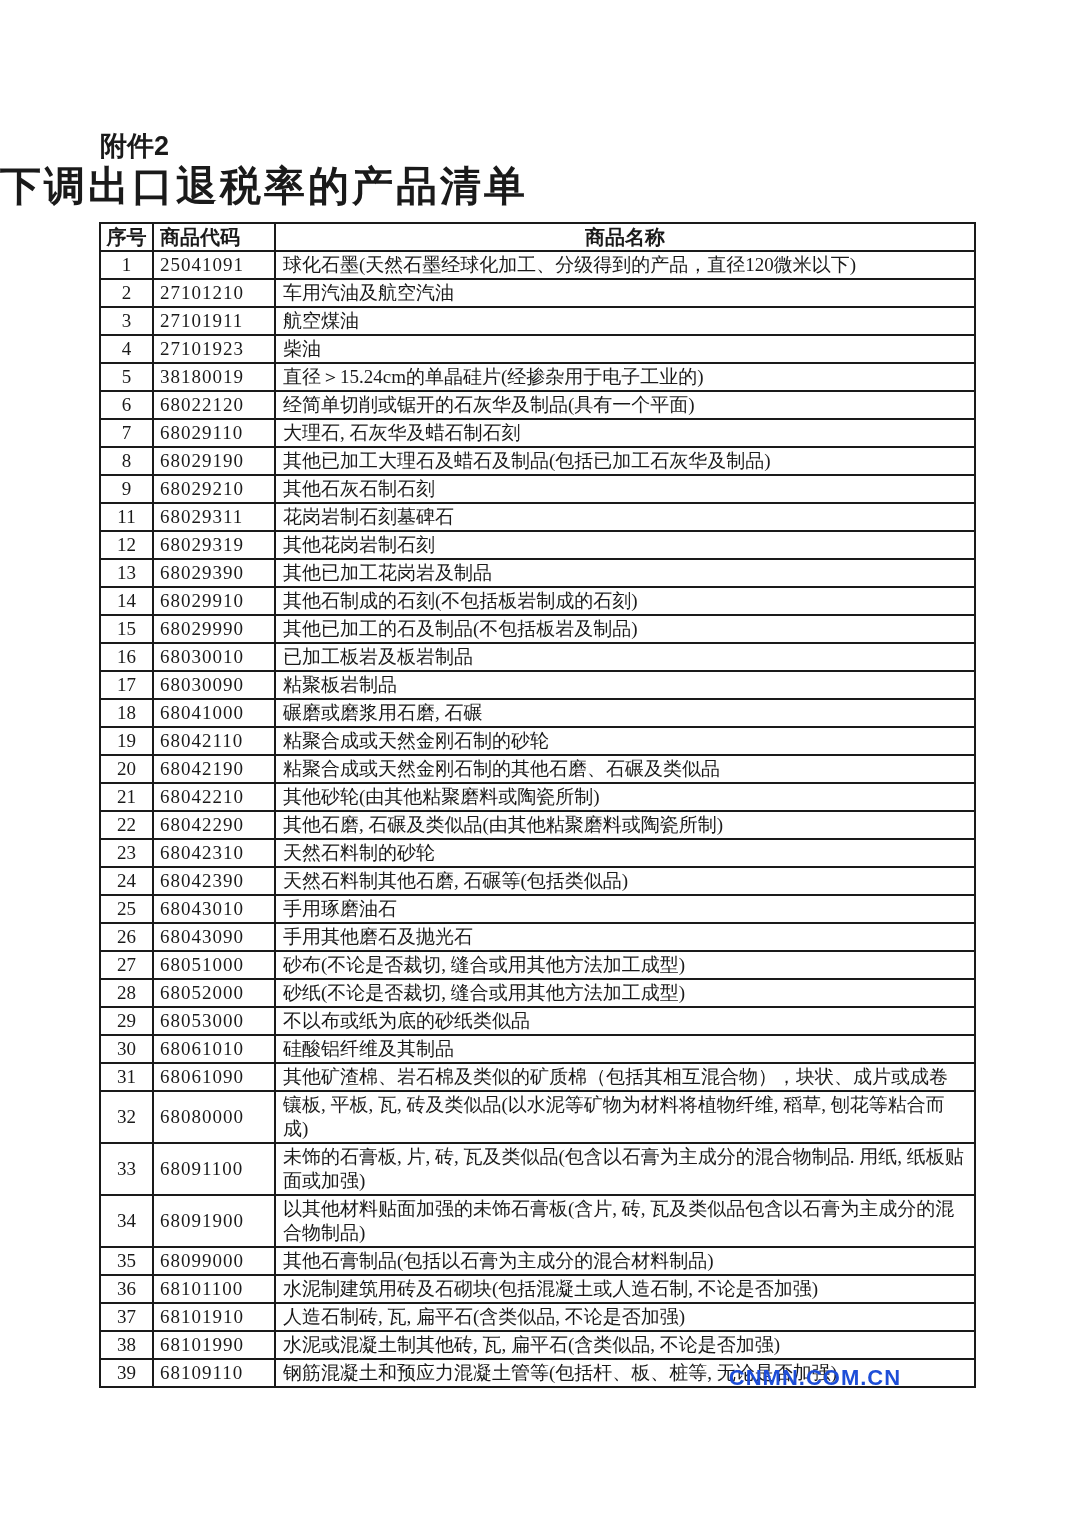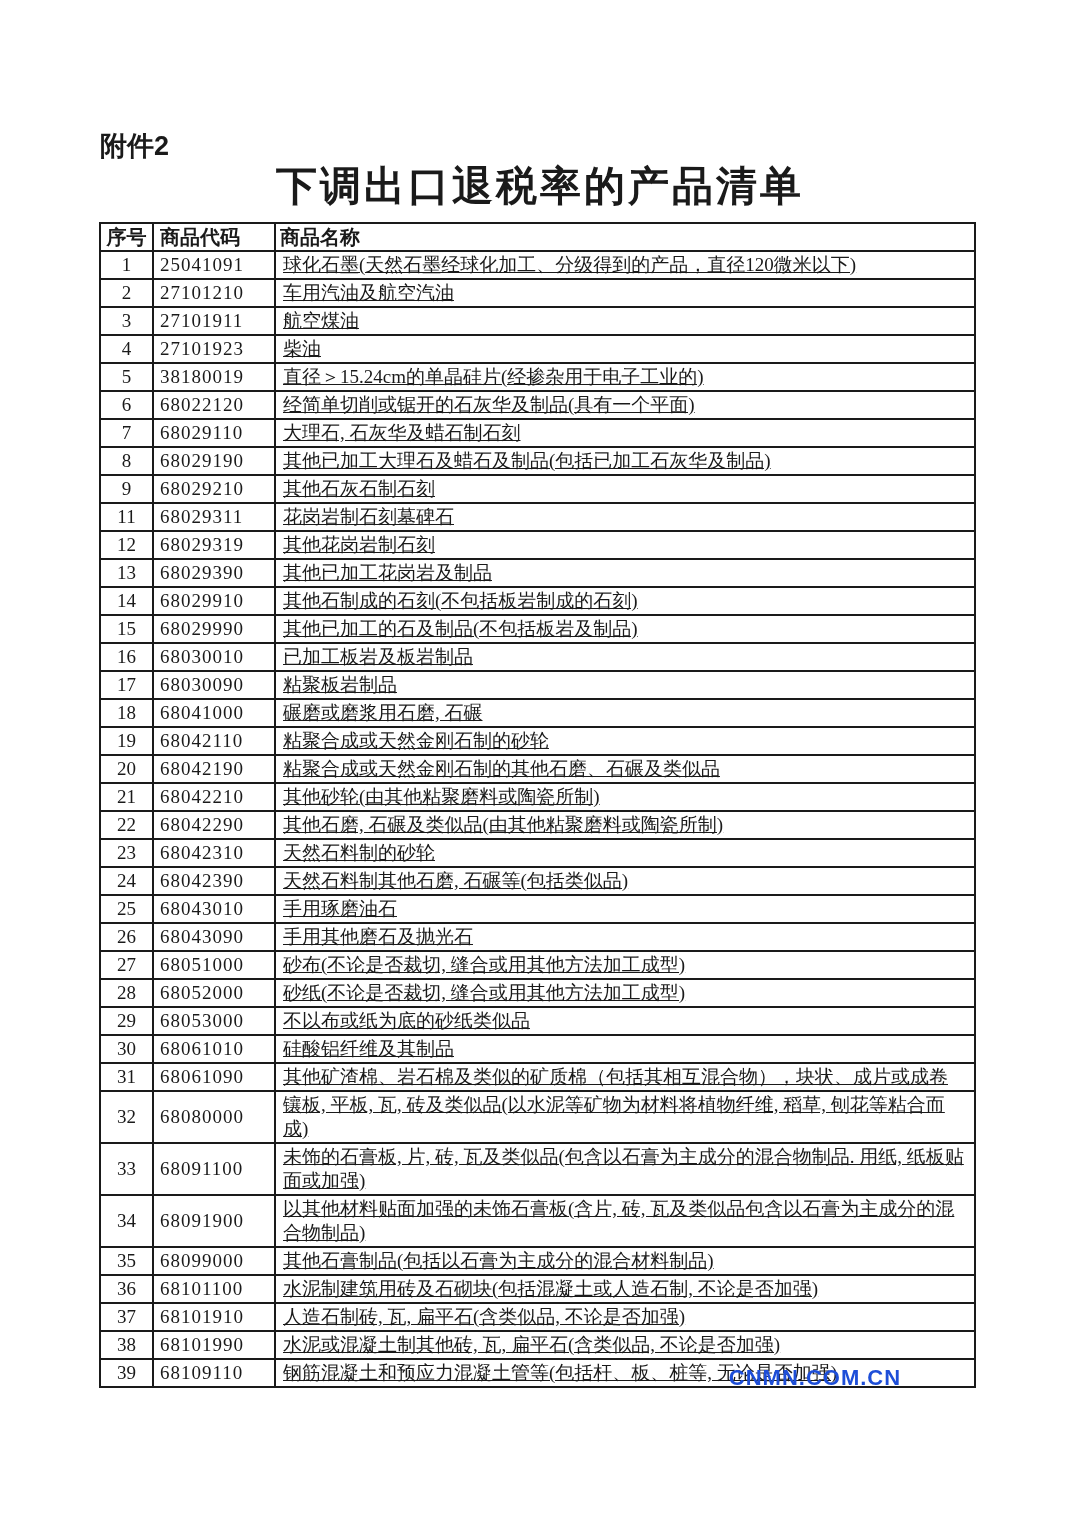--- a/index.html
+++ b/index.html
@@ -24,21 +24,20 @@
     font-weight: bold;
     font-size: 27px;
     line-height: 32px;
   }
   .title {
     position: absolute;
     left: 0;
     top: 162px;
     width: 100%;
     margin: 0;
-    text-align: center;
     font-size: 41px;
     font-weight: bold;
     letter-spacing: 3px;
     line-height: 48px;
   }
   table.product-table {
     position: absolute;
     left: 99px;
     top: 222px;
     width: 877px;
@@ -55,24 +54,24 @@
     padding: 1px 4px;
     vertical-align: middle;
     word-break: break-all;
   }
   .product-table th {
     font-weight: bold;
     font-size: 20px;
   }
   .product-table th.h-no   { text-align: center; }
   .product-table th.h-code { text-align: left; padding-left: 6px; }
-  .product-table th.h-name { text-align: left; }
+  .product-table th.h-name { text-align: center; }
   .product-table td.no     { text-align: center; }
   .product-table td.code   { text-align: left; padding-left: 6px; letter-spacing: 1px; }
-  .product-table td.name   { text-align: left; padding-left: 7px; text-decoration: underline; }
+  .product-table td.name   { text-align: left; padding-left: 7px; }
   .watermark {
     position: absolute;
     left: 725px;
     top: 1365px;
     width: 180px;
     font-family: "Liberation Sans", "DejaVu Sans", sans-serif;
     font-weight: bold;
     font-size: 22px;
     letter-spacing: 1px;
     color: #1d4ed8;

